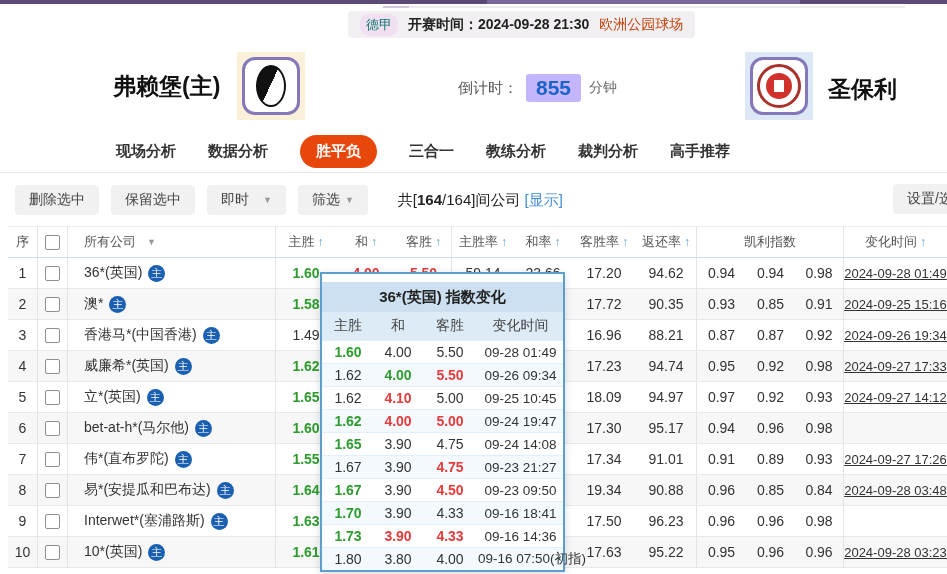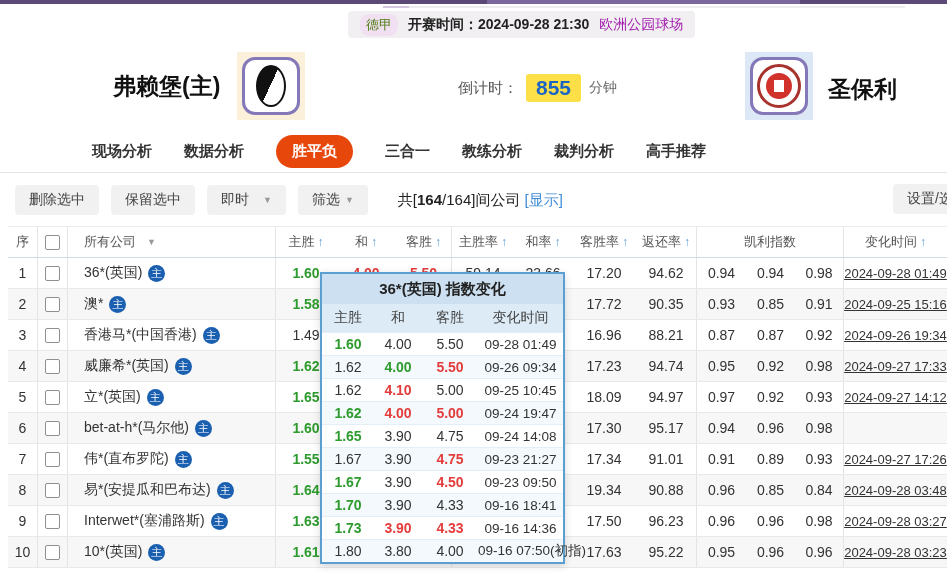--- a/index.html
+++ b/index.html
@@ -8,49 +8,49 @@
 
   
   .top-accent { position:absolute; left:0; top:0; width:947px; height:4px; background:#5b4a76; }
   .top-accent-seg { position:absolute; left:487px; top:0; width:313px; height:4px; background:#7a689c; }
   .top-subline { position:absolute; left:383px; top:6px; width:522px; height:2px; background:#ededed; }
   .top-subline-seg { position:absolute; left:0; top:0; width:26px; height:2px; background:#d2c7de; }
 
   
   .info-pill { position:absolute; left:348px; top:11px; height:27px; background:#f1eff1;
     border-radius:4px; display:flex; align-items:center; padding:0 12px; gap:10px; font-size:14px; color:#222; }
-  .league-badge { background:#f0e0f2; color:#4d7c0f; font-size:13px; padding:2px 6px; border-radius:9px; }
+  .league-badge { background:#f0e0f2; color:#0f766e; font-size:13px; padding:2px 6px; border-radius:9px; }
   .kickoff { font-weight:bold; color:#222; }
-  .venue { color:#a21caf; }
+  .venue { color:#c2410c; }
 
   
   .home-name { position:absolute; left:113px; top:71px; font-size:23px; font-weight:bold; color:#111;text-align:right; }
   .away-name { position:absolute; left:828px; top:74px; font-size:23px; font-weight:bold; color:#111; }
   .logo-box { position:absolute; top:52px; width:68px; height:68px; display:flex; align-items:center; justify-content:center; }
   .logo-box.home { left:237px; background:#fbf0d9; }
   .logo-box.away { left:745px; background:#dde8f6; }
   .logo-inner { width:58px; height:58px; background:#fff; border:3px solid #8578b8; border-radius:13px;
     display:flex; align-items:center; justify-content:center; }
   .crest-oval { width:30px; height:42px; border-radius:50%; border:2px solid #111;
     background:linear-gradient(115deg,#111 48%,#fff 48%); }
   .crest-circle { width:44px; height:44px; border-radius:50%; border:3px solid #a8322c;
     display:flex; align-items:center; justify-content:center; background:#fff; }
   .crest-circle-inner { width:26px; height:26px; border-radius:50%; background:#d2322c;
     display:flex; align-items:center; justify-content:center; }
   .crest-castle { width:10px; height:12px; background:#fff; }
 
   .countdown { position:absolute; left:458px; top:74px; display:flex; align-items:center; gap:8px; }
   .countdown-label { font-size:15px; color:#555; }
-  .countdown-value { font-size:21px; font-weight:bold; color:#1a64c8; background:#fde047;
+  .countdown-value { font-size:21px; font-weight:bold; color:#1a64c8; background:#c4b5fd;
     padding:2px 10px; border-radius:3px; }
   .countdown-unit { font-size:14px; color:#666; }
 
   
   .nav { position:absolute; left:0; top:131px; width:947px; height:42px; border-bottom:1px solid #e3e3e3;
-    display:flex; align-items:center; gap:32px; padding-left:92px; }
+    display:flex; align-items:center; gap:32px; padding-left:116px; }
   .tab { font-size:15px; font-weight:bold; color:#333; cursor:pointer; white-space:nowrap; }
   .tab.active { background:#e8470c; color:#fff; padding:7px 16px; border-radius:17px; }
 
   
   .toolbar { position:absolute; left:0; top:184px; width:947px; height:32px; display:flex; align-items:center; gap:12px; padding-left:15px; }
   .tbtn { background:#f1f1f1; border-radius:4px; height:30px; display:flex; align-items:center;
     padding:0 14px; font-size:14px; color:#444; cursor:pointer; white-space:nowrap; }
   .tbtn .caret { font-size:9px; color:#999; margin-left:14px; }
   .tbtn.small-caret .caret { margin-left:5px; }
   .company-count { font-size:15px; color:#222; margin-left:18px; white-space:nowrap; }
@@ -79,21 +79,21 @@
     display:inline-flex; align-items:center; justify-content:center; flex:none; }
   .og { color:#2e9b2e; font-weight:bold; }
   .or { color:#e43b3b; font-weight:bold; }
   .ok { color:#333; }
   .c-time { font-size:13px; color:#333;text-decoration:underline; }
 
   
   .popup { position:absolute; left:320px; top:272px; width:245px; border:2px solid #5b9fd0;
     background:#fff; z-index:10; box-shadow:0 2px 8px rgba(0,0,0,0.15); }
   .popup-title { height:30px; background:#cce0f1; display:flex; align-items:center; justify-content:center;
-    font-size:15px; font-weight:bold; color:#222; }
+    font-size:15px; font-weight:bold; color:#222;margin-top:8px; }
   .popup-head, .popup-row { display:grid; grid-template-columns:52px 48px 56px 85px; align-items:center; }
   .popup-head { height:28px; background:#dcebf6; font-size:14px; color:#444; }
   .popup-head div, .popup-row div { text-align:center; }
   .popup-row { height:23px; font-size:14px; border-top:1px solid #e3eef7; background:#fff; }
   .popup-row.alt { background:#f3f9fd; }
   .popup-row .t { font-size:13.5px; color:#333; white-space:nowrap; }
 </style>
 </head>
 <body>
 
@@ -386,21 +386,20 @@
         <div class="cell og">1.63</div>
         <div class="cell ok"></div>
         <div class="cell bR ok"></div>
         <div class="cell"></div>
         <div class="cell"></div>
         <div class="cell">17.50</div>
         <div class="cell bR">96.23</div>
         <div class="cell">0.96</div>
         <div class="cell">0.96</div>
         <div class="cell bR">0.98</div>
-        <div class="cell c-time">2024-09-28 03:27</div>
       </div>
       <div class="trow alt">
         <div class="bR">10</div>
         <div class="bR">
           <span class="cb"></span>
         </div>
         <div class="bR c-comp">
           <span>10*(英国)</span>
           <span class="badge">主</span>
         </div>

